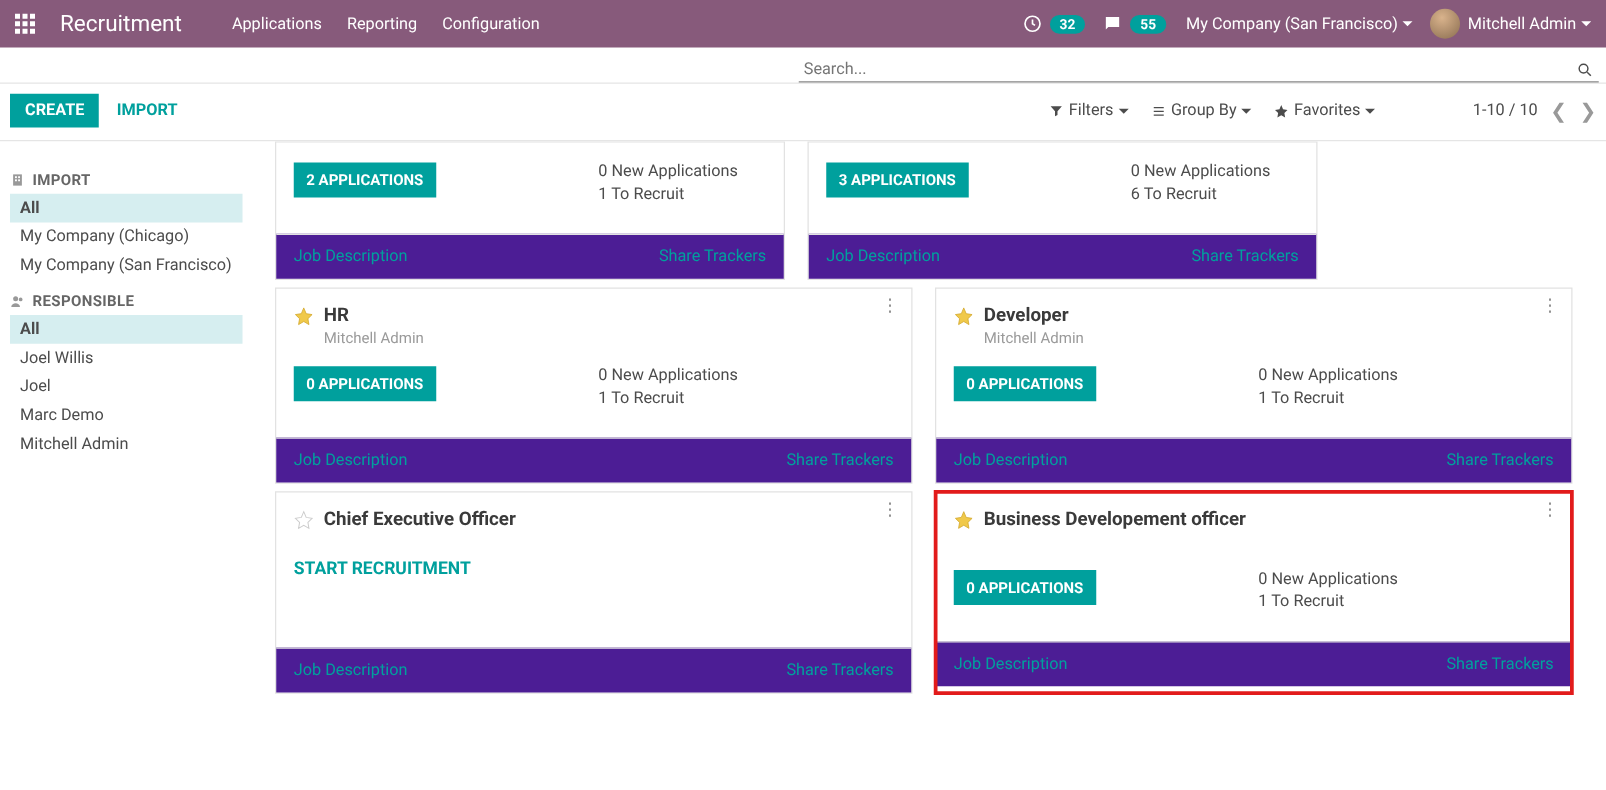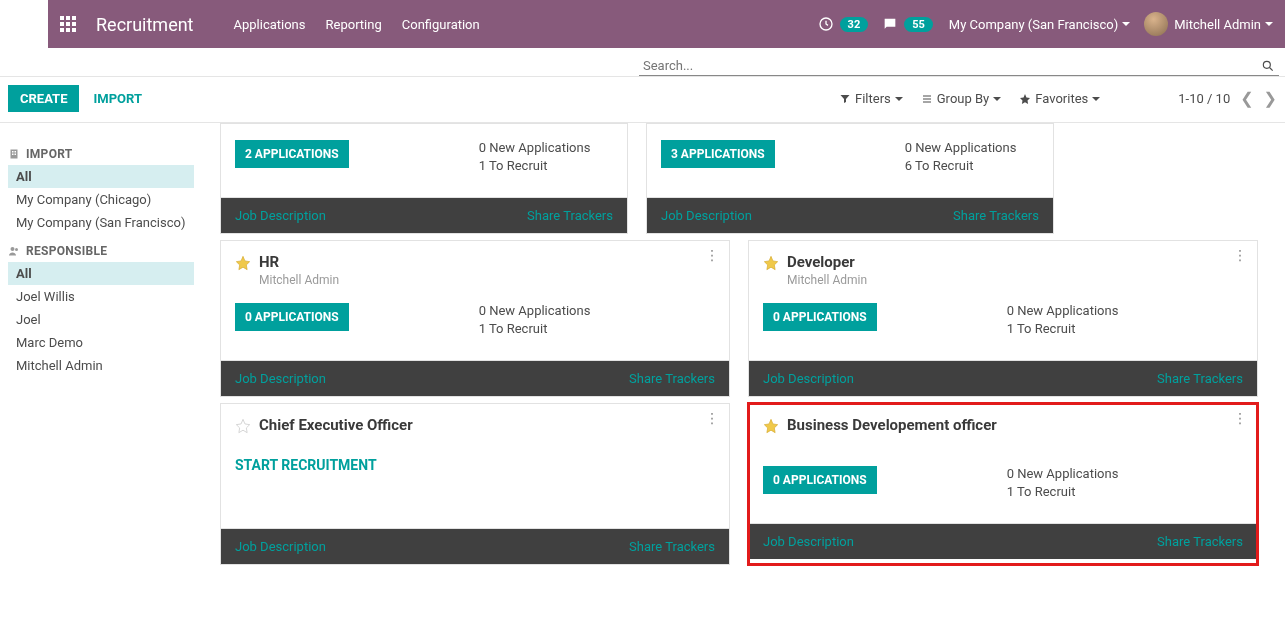--- a/index.html
+++ b/index.html
@@ -1,17 +1,17 @@
 <!DOCTYPE html>
 <html><head>
 <meta charset="utf-8">
 <style>
 * { margin: 0; padding: 0; box-sizing: border-box; font-family: -apple-system, BlinkMacSystemFont, "Segoe UI", Roboto, Helvetica, Arial, sans-serif; }
 body { background: #fff; font-size: 13px; color: #4c4c4c; }
-.topbar { background: #875a7b; color: #fff; height: 48px; display: flex; align-items: center; padding: 0 12px; margin-left: 48px; }
+.topbar { background: #875a7b; color: #fff; height: 38px; display: flex; align-items: center; padding: 0 12px; }
 .apps-icon { display: grid; grid-template-columns: repeat(3,4px); grid-template-rows: repeat(3,4px); gap: 2px; margin-right: 20px; cursor: pointer; }
 .apps-icon span { background: #fff; width: 4px; height: 4px; }
 .brand { font-size: 18px; font-weight: 400; margin-right: 40px; }
 .topmenu { display: flex; gap: 20px; font-size: 13px; }
 .topmenu-item { cursor: pointer; }
 .top-spacer { flex: 1; }
 .badge-pill { display: inline-flex; align-items: center; background: #00a09d; color: #fff; border-radius: 10px; padding: 1px 8px; font-size: 11px; font-weight: bold; margin-left: 4px; }
 .top-icon-group { display: flex; align-items: center; gap: 14px; margin-right: 16px; }
 .top-icon { display: flex; align-items: center; gap: 2px; cursor: pointer; }
 .company-sel { font-size: 13px; cursor: pointer; display: flex; align-items: center; gap: 4px; }
@@ -46,21 +46,21 @@
 .star { width: 16px; height: 16px; flex-shrink: 0; margin-top: 2px; }
 .star.gold path { fill: #f0c94a; stroke: #d4a92e; }
 .star.grey path { fill: none; stroke: #ccc; stroke-width: 1.2; }
 .job-title { font-size: 15px; font-weight: bold; color: #3a3a3a; }
 .job-sub { font-size: 12px; color: #9a9a9a; margin-top: 2px; }
 .dots { position: absolute; right: 10px; top: 12px; cursor: pointer; color: #888; font-size: 14px; line-height: 4px; letter-spacing: 0; }
 .card-body { display: flex; padding: 12px 14px 24px 14px; gap: 30px; align-items: flex-start; }
 .btn-apps { background: #00a09d; color: #fff; border: none; padding: 7px 10px; font-size: 12px; font-weight: bold; cursor: pointer; }
 .btn-start { background: none; color: #00a09d; border: none; padding: 7px 0px; font-size: 14px; font-weight: bold; cursor: pointer; }
 .stats { font-size: 13px; color: #4c4c4c; display: flex; flex-direction: column; gap: 3px; }
-.card-foot { background: #404040; display: flex; justify-content: space-between; padding: 10px 14px; font-size: 13px; border-top: 1px solid #e2e2e2; }
+.card-foot { background: #4c1d95; display: flex; justify-content: space-between; padding: 10px 14px; font-size: 13px; border-top: 1px solid #e2e2e2; }
 .link { color: #00a09d; cursor: pointer; }
 svg { display: block; }
 </style>
 </head>
 <body>
 
 <div class="topbar">
   <div class="apps-icon">
     <span></span>
       <span></span>

